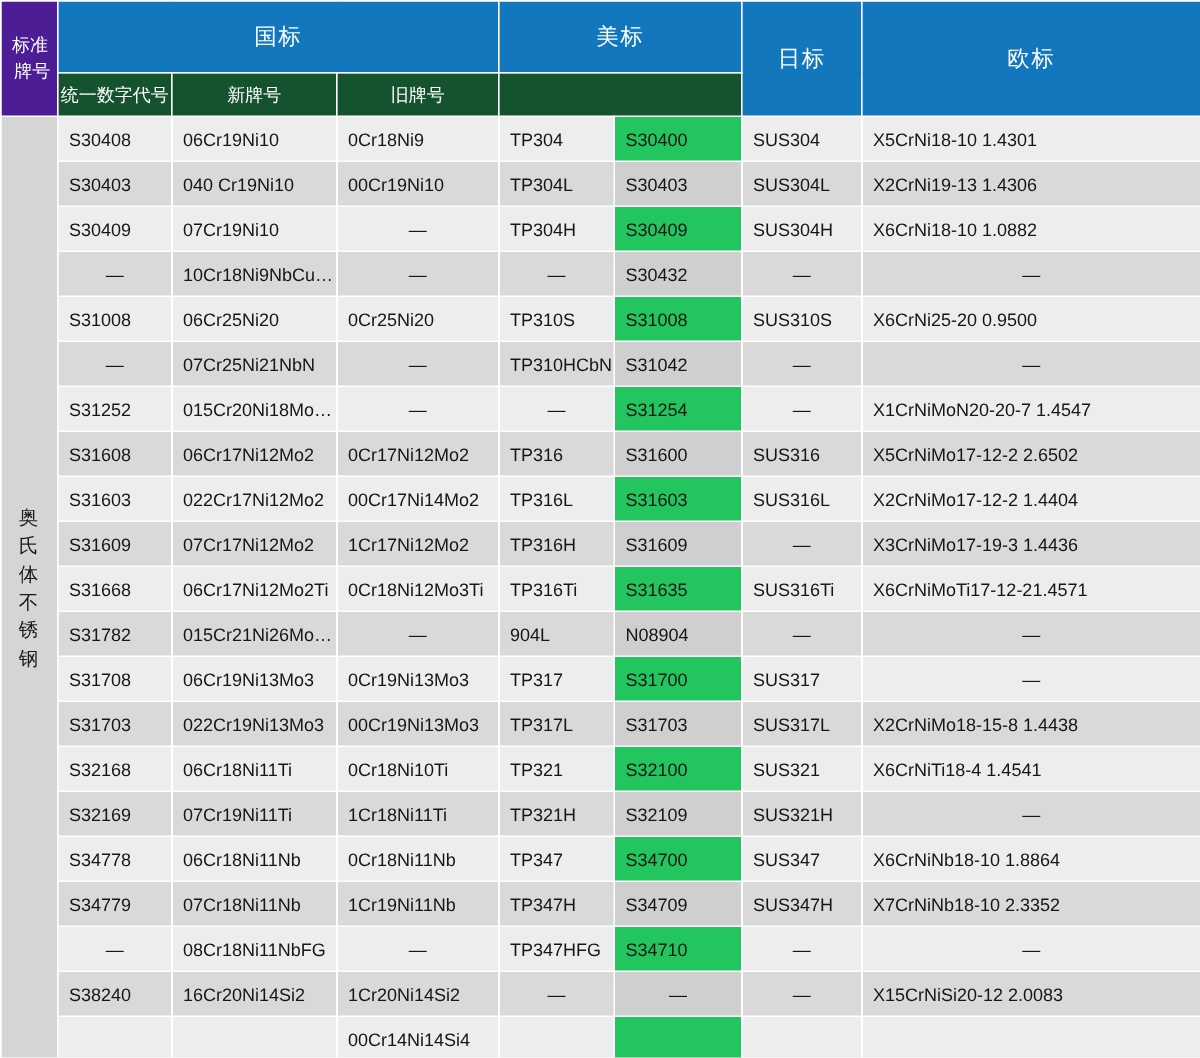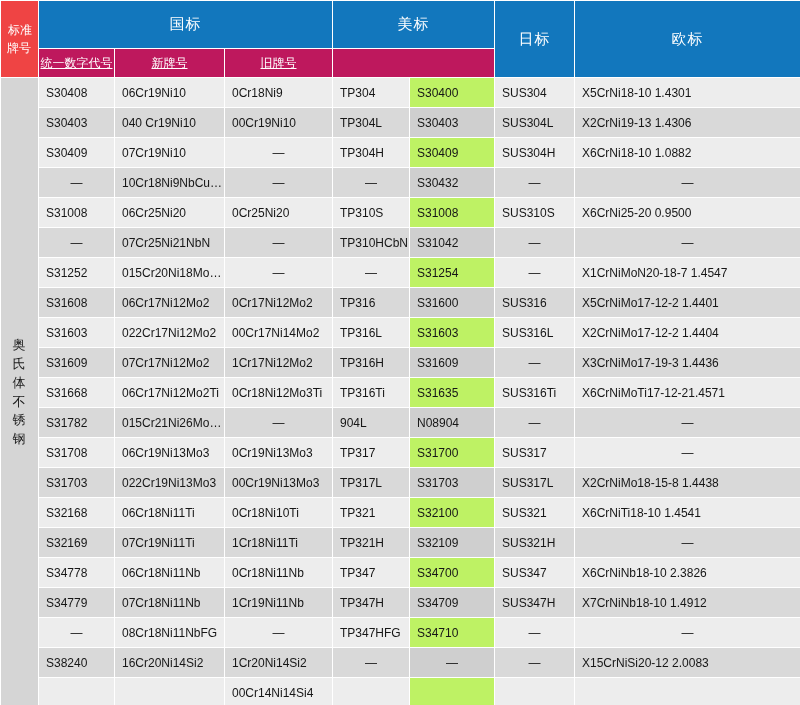--- a/index.html
+++ b/index.html
@@ -28,37 +28,36 @@
   
   .hdr-group{
     background:#1277bd;
     color:#ffffff;
     text-align:center;
     font-size:15px;
     height:44px;
     letter-spacing:1px;
   }
   .hdr-sub{
-    background:#be185d;
+    background:#14532d;
     color:#ffffff;
     text-align:center;
     font-size:12px;
     height:26px;
-    text-decoration:underline;
   }
   .hdr-corner{
-    background:#ef4444;
+    background:#4c1d95;
     color:#ffffff;
     text-align:center;
     font-size:12px;
     line-height:1.5;
     padding:20px 2px;
   }
   .hdr-corner .l1{display:block;text-align:right;padding-right:4px;}
-  .hdr-corner .l2{display:block;text-align:left;padding-left:4px;}
+  .hdr-corner .l2{display:block;text-align:center;padding-left:4px;font-family:Liberation Mono, monospace;}
   
   .cat{
     background:#d5d5d5;
     color:#1a1a1a;
     text-align:center;
     font-size:13px;
     line-height:1.45;
     width:38px;
     letter-spacing:1px;
   }
@@ -69,21 +68,21 @@
     font-size:12px;
     color:#161616;
     padding-left:7px;
     white-space:nowrap;
     overflow:hidden;
     text-overflow:ellipsis;
   }
   td.center{text-align:center;padding-left:0;}
   .rowA td.c{background:#ededed;}
   .rowB td.c{background:#d9d9d9;}
-  .rowA td.alt{background:#bef264;}
+  .rowA td.alt{background:#22c55e;}
   .rowB td.alt{background:#cfcfcf;}
   
   col.w-cat{width:38px;}
   col.w-a{width:76px;}
   col.w-b{width:110px;}
   col.w-c{width:108px;}
   col.w-d{width:77px;}
   col.w-e{width:85px;}
   col.w-f{width:80px;}
   col.w-g{width:226px;}
@@ -184,30 +183,30 @@
           <td class="c center">—</td>
           <td class="c center">—</td>
         </tr>
         <tr class="rowA">
           <td class="c">S31252</td>
           <td class="c">015Cr20Ni18Mo6CuN</td>
           <td class="c center">—</td>
           <td class="c center">—</td>
           <td class="c alt">S31254</td>
           <td class="c center">—</td>
-          <td class="c">X1CrNiMoN20-18-7 1.4547</td>
+          <td class="c">X1CrNiMoN20-20-7 1.4547</td>
         </tr>
         <tr class="rowB">
           <td class="c">S31608</td>
           <td class="c">06Cr17Ni12Mo2</td>
           <td class="c">0Cr17Ni12Mo2</td>
           <td class="c">TP316</td>
           <td class="c alt">S31600</td>
           <td class="c">SUS316</td>
-          <td class="c">X5CrNiMo17-12-2 1.4401</td>
+          <td class="c">X5CrNiMo17-12-2 2.6502</td>
         </tr>
         <tr class="rowA">
           <td class="c">S31603</td>
           <td class="c">022Cr17Ni12Mo2</td>
           <td class="c">00Cr17Ni14Mo2</td>
           <td class="c">TP316L</td>
           <td class="c alt">S31603</td>
           <td class="c">SUS316L</td>
           <td class="c">X2CrNiMo17-12-2 1.4404</td>
         </tr>
@@ -256,48 +255,48 @@
           <td class="c">SUS317L</td>
           <td class="c">X2CrNiMo18-15-8 1.4438</td>
         </tr>
         <tr class="rowA">
           <td class="c">S32168</td>
           <td class="c">06Cr18Ni11Ti</td>
           <td class="c">0Cr18Ni10Ti</td>
           <td class="c">TP321</td>
           <td class="c alt">S32100</td>
           <td class="c">SUS321</td>
-          <td class="c">X6CrNiTi18-10 1.4541</td>
+          <td class="c">X6CrNiTi18-4 1.4541</td>
         </tr>
         <tr class="rowB">
           <td class="c">S32169</td>
           <td class="c">07Cr19Ni11Ti</td>
           <td class="c">1Cr18Ni11Ti</td>
           <td class="c">TP321H</td>
           <td class="c alt">S32109</td>
           <td class="c">SUS321H</td>
           <td class="c center">—</td>
         </tr>
         <tr class="rowA">
           <td class="c">S34778</td>
           <td class="c">06Cr18Ni11Nb</td>
           <td class="c">0Cr18Ni11Nb</td>
           <td class="c">TP347</td>
           <td class="c alt">S34700</td>
           <td class="c">SUS347</td>
-          <td class="c">X6CrNiNb18-10 2.3826</td>
+          <td class="c">X6CrNiNb18-10 1.8864</td>
         </tr>
         <tr class="rowB">
           <td class="c">S34779</td>
           <td class="c">07Cr18Ni11Nb</td>
           <td class="c">1Cr19Ni11Nb</td>
           <td class="c">TP347H</td>
           <td class="c alt">S34709</td>
           <td class="c">SUS347H</td>
-          <td class="c">X7CrNiNb18-10 1.4912</td>
+          <td class="c">X7CrNiNb18-10 2.3352</td>
         </tr>
         <tr class="rowA">
           <td class="c center">—</td>
           <td class="c">08Cr18Ni11NbFG</td>
           <td class="c center">—</td>
           <td class="c">TP347HFG</td>
           <td class="c alt">S34710</td>
           <td class="c center">—</td>
           <td class="c center">—</td>
         </tr>

